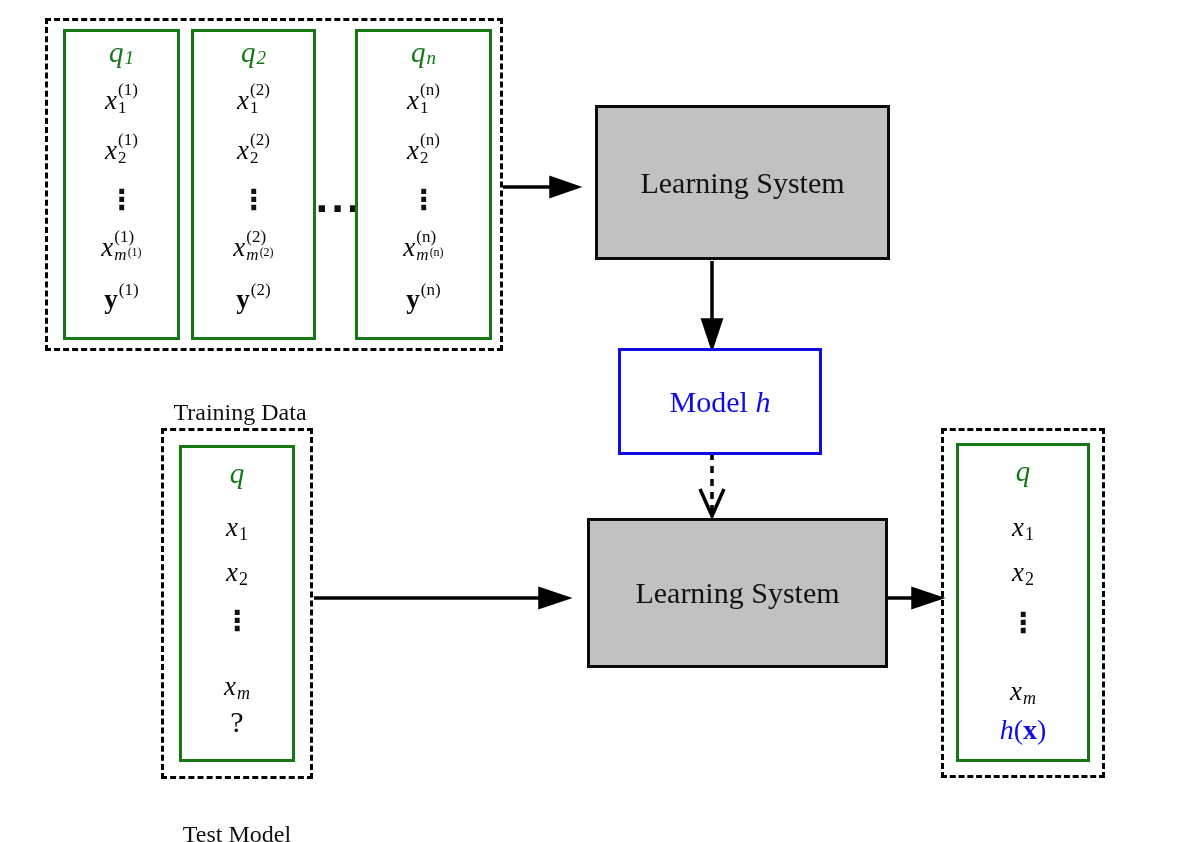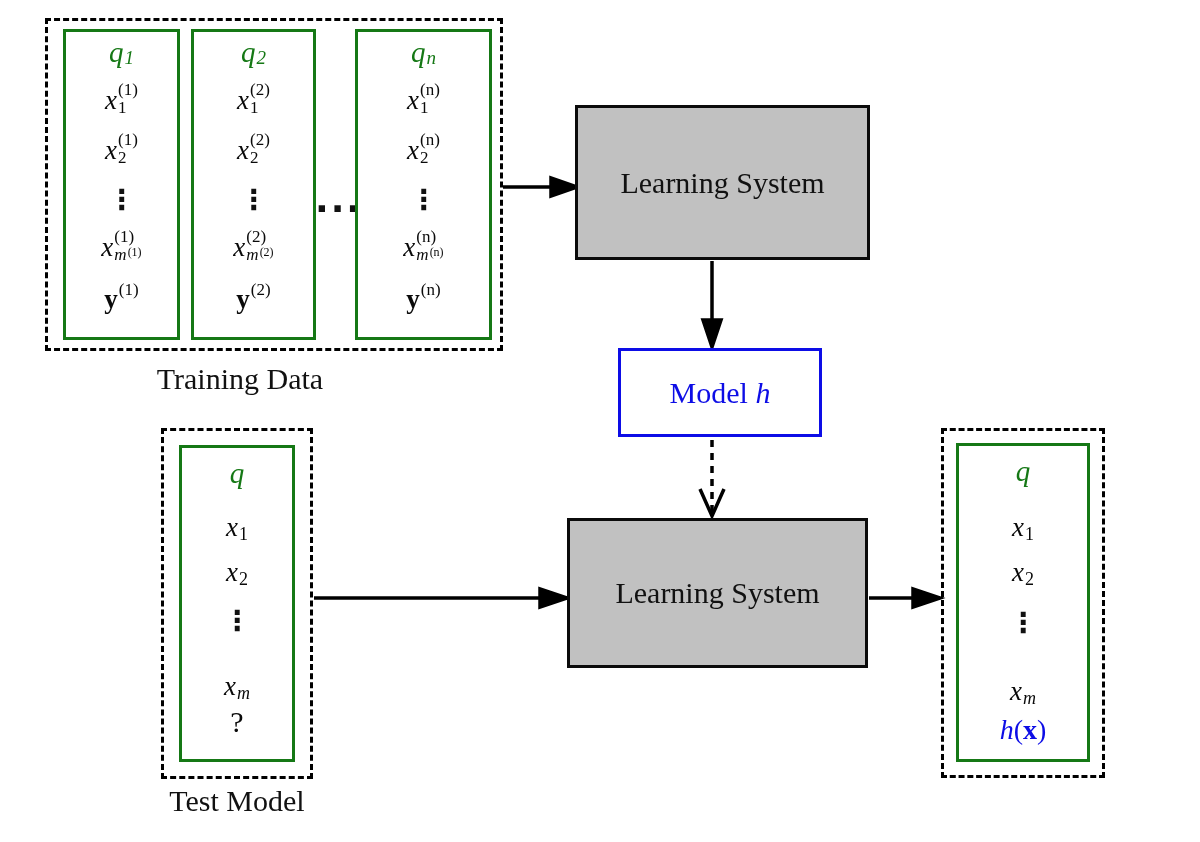--- a/index.html
+++ b/index.html
@@ -9,25 +9,25 @@
     overflow:hidden;
   }
   .abs { position:absolute; box-sizing:border-box; }
   .arrows { left:0; top:0; width:1200px; height:842px; pointer-events:none; }
 
   .dashedbox { border:3px dashed #000; background:transparent; }
   .greenbox  { border:3px solid #157815; background:#fff;
                display:flex; flex-direction:column; align-items:center; }
   .sysbox    { background:#c1c1c1; border:3px solid #0b0b0b;
                display:flex; align-items:center; justify-content:center;
-               font-size:30px; color:#111; }
+               font-size:30px; color:#111;margin-left:20px; }
   .modelbox  { background:#fff; border:3px solid #0d0de6;
                display:flex; align-items:center; justify-content:center;
                font-size:30px; color:#0d0de6; }
-  .caption   { font-size:30px; color:#111; text-align:center; white-space:nowrap; }
+  .caption   { font-size:24px; color:#111; text-align:center; white-space:nowrap;margin-top:37px; }
 
   .it { font-style:italic; }
 
   
   .qhead { color:#157815; font-size:29px; height:34px; margin-top:3px;
            display:flex; align-items:center; }
   .qhead .qbase { font-style:italic; }
   .qhead .qsub  { font-size:19px; position:relative; top:6px; margin-left:1px; font-style:italic; }
 
   
@@ -193,21 +193,21 @@
         <span class="ysup">(n)</span>
     </div>
   </div>
 
   <div class="abs caption" style="left:110px; top:362px; width:260px">Training Data</div>
 
   <div class="abs sysbox" style="left:575px; top:105px; width:295px; height:155px">
     <span>Learning System</span>
   </div>
 
-  <div class="abs modelbox" style="left:618px; top:348px; width:204px; height:89px">
+  <div class="abs modelbox" style="left:618px; top:348px; width:204px; height:107px">
     <span>Model</span>&nbsp;<span class="it">h</span>
   </div>
 
   <div class="abs sysbox" style="left:567px; top:518px; width:301px; height:150px">
     <span>Learning System</span>
   </div>
 
   <div class="abs dashedbox" style="left:161px; top:428px; width:152px; height:351px"></div>
   <div class="abs greenbox" style="left:179px; top:445px; width:116px; height:317px">
     <div class="qhead" style="margin-top:8px">

